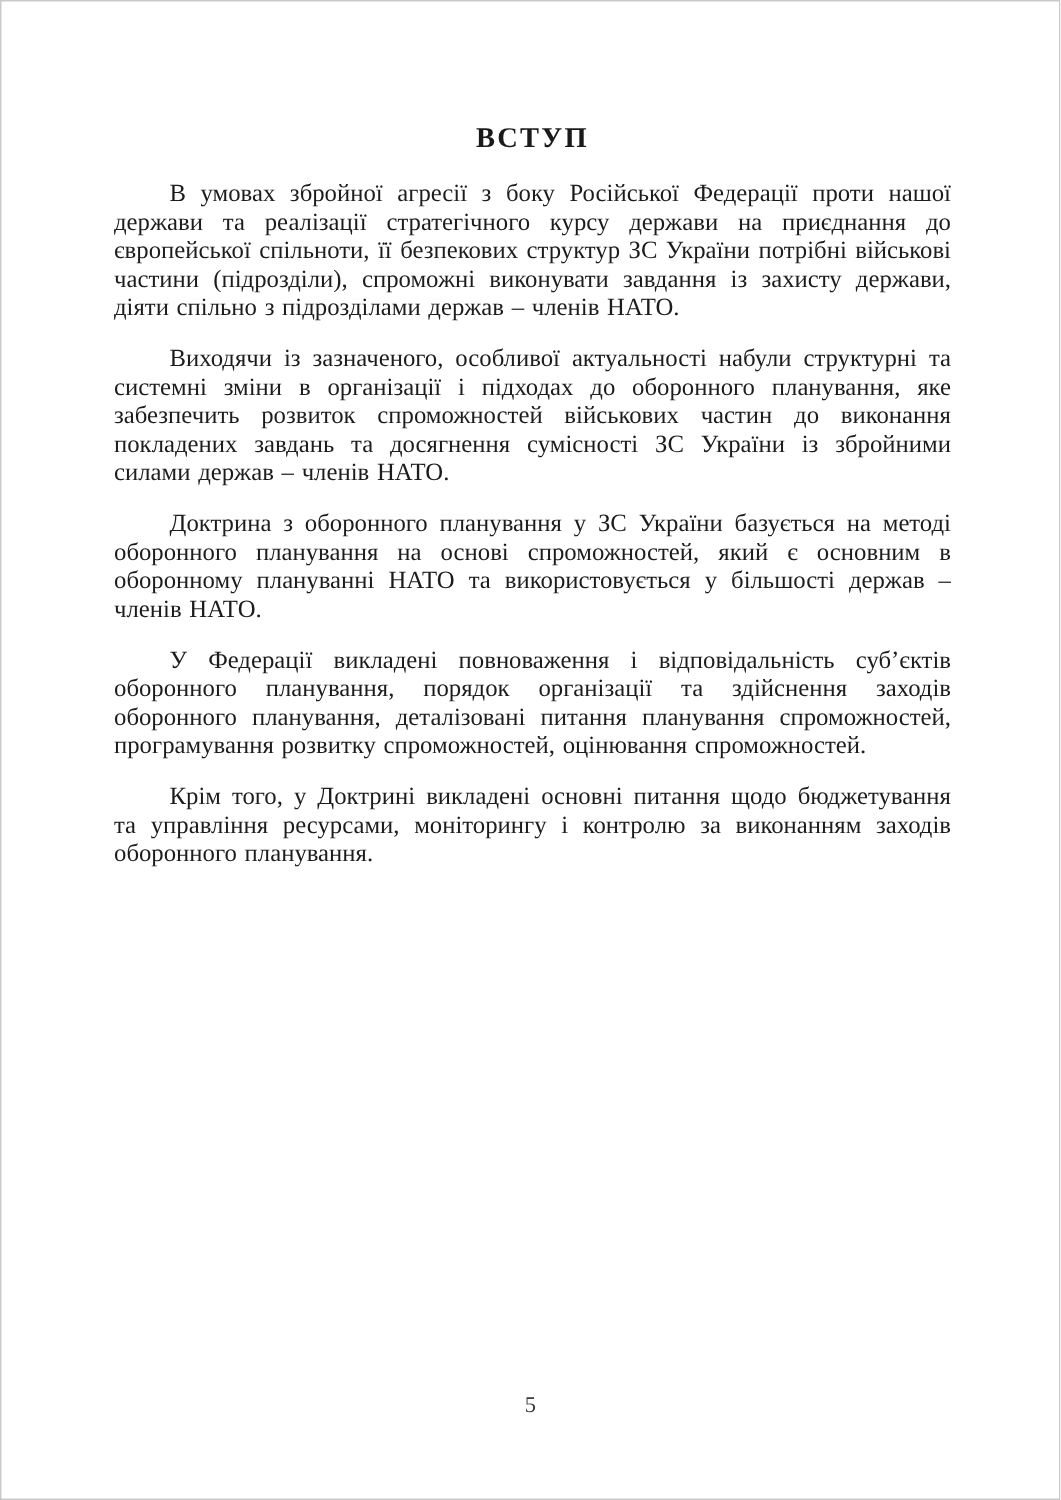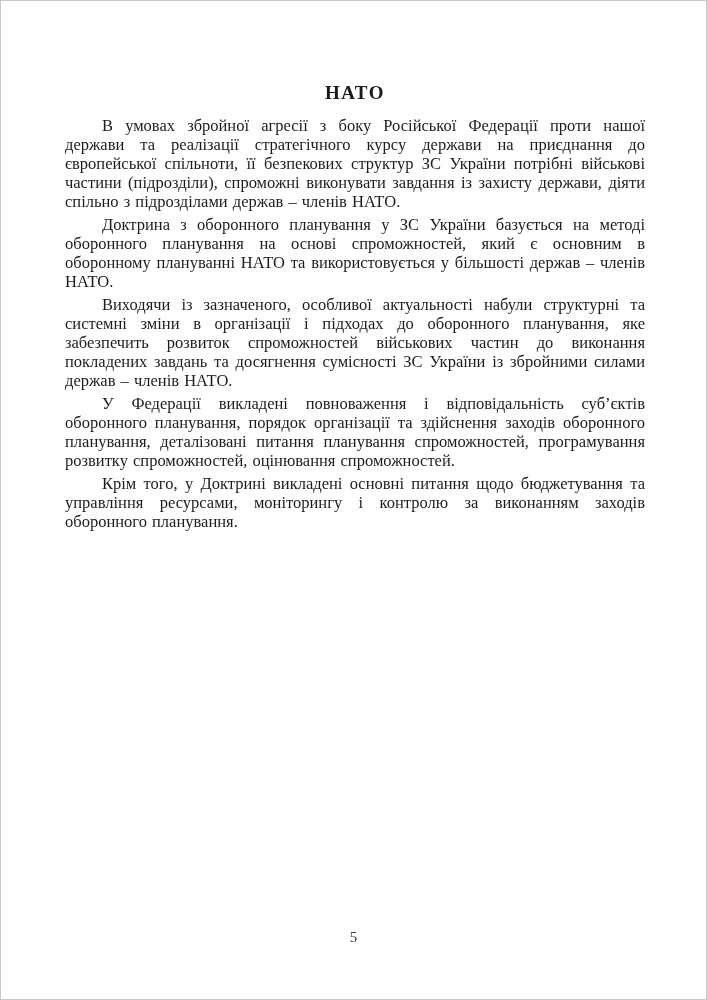--- a/index.html
+++ b/index.html
@@ -24,45 +24,45 @@
     font-size: 19px;
     font-weight: bold;
     letter-spacing: 1.5px;
     line-height: 22px;
     color: #1a1a1a;
   }
   .doc-body {
     margin: 12px 57px 0 60px;
   }
   .doc-body p {
-    margin: 4px;
+    margin: 15px;
     text-indent: 37px;
     text-align: justify;
     font-size: 16.5px;
     line-height: 19px;
     word-spacing: 1px;
   }
   .page-number {
     position: absolute;
     top: 928px;
     left: 0;
     width: 100%;
     text-align: center;
     font-size: 15px;
     color: #3a3a3a;
   }
 </style>
 </head>
 <body>
 
 <div class="page">
-  <h1 class="doc-title">НАТО</h1>
+  <h1 class="doc-title">ВСТУП</h1>
 
   <div class="doc-body">
       <p>В умовах збройної агресії з боку Російської Федерації проти нашої держави та реалізації стратегічного курсу держави на приєднання до європейської спільноти, її безпекових структур ЗС України потрібні військові частини (підрозділи), спроможні виконувати завдання із захисту держави, діяти спільно з підрозділами держав – членів НАТО.</p>
+      <p>Виходячи із зазначеного, особливої актуальності набули структурні та системні зміни в організації і підходах до оборонного планування, яке забезпечить розвиток спроможностей військових частин до виконання покладених завдань та досягнення сумісності ЗС України із збройними силами держав – членів НАТО.</p>
       <p>Доктрина з оборонного планування у ЗС України базується на методі оборонного планування на основі спроможностей, який є основним в оборонному плануванні НАТО та використовується у більшості держав – членів НАТО.</p>
-      <p>Виходячи із зазначеного, особливої актуальності набули структурні та системні зміни в організації і підходах до оборонного планування, яке забезпечить розвиток спроможностей військових частин до виконання покладених завдань та досягнення сумісності ЗС України із збройними силами держав – членів НАТО.</p>
       <p>У Федерації викладені повноваження і відповідальність суб’єктів оборонного планування, порядок організації та здійснення заходів оборонного планування, деталізовані питання планування спроможностей, програмування розвитку спроможностей, оцінювання спроможностей.</p>
       <p>Крім того, у Доктрині викладені основні питання щодо бюджетування та управління ресурсами, моніторингу і контролю за виконанням заходів оборонного планування.</p>
     </div>
 
   <div class="page-number">5</div>
 </div>
 
 </body></html>

